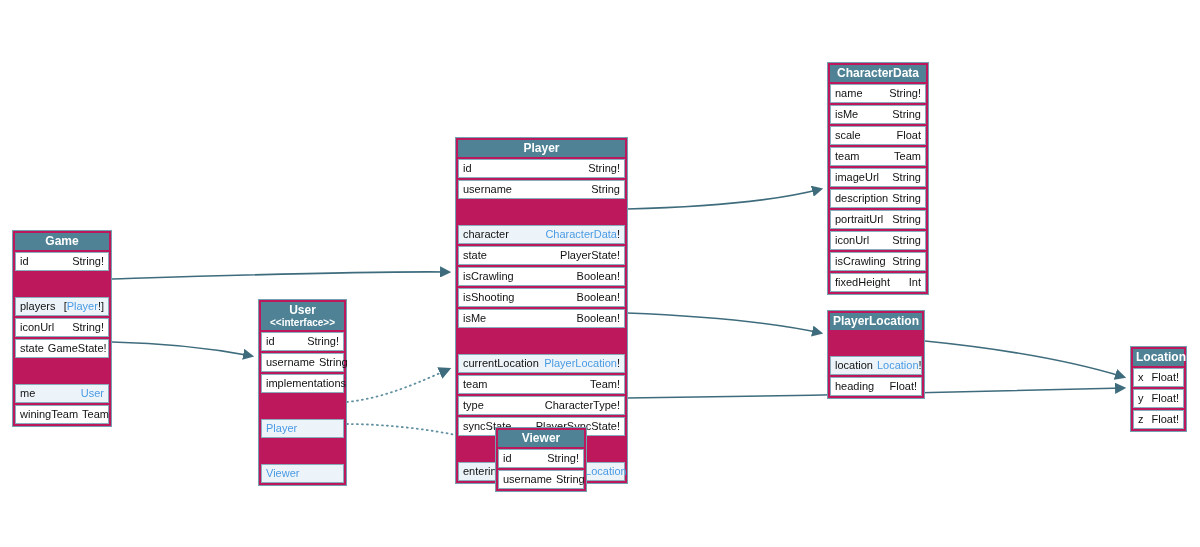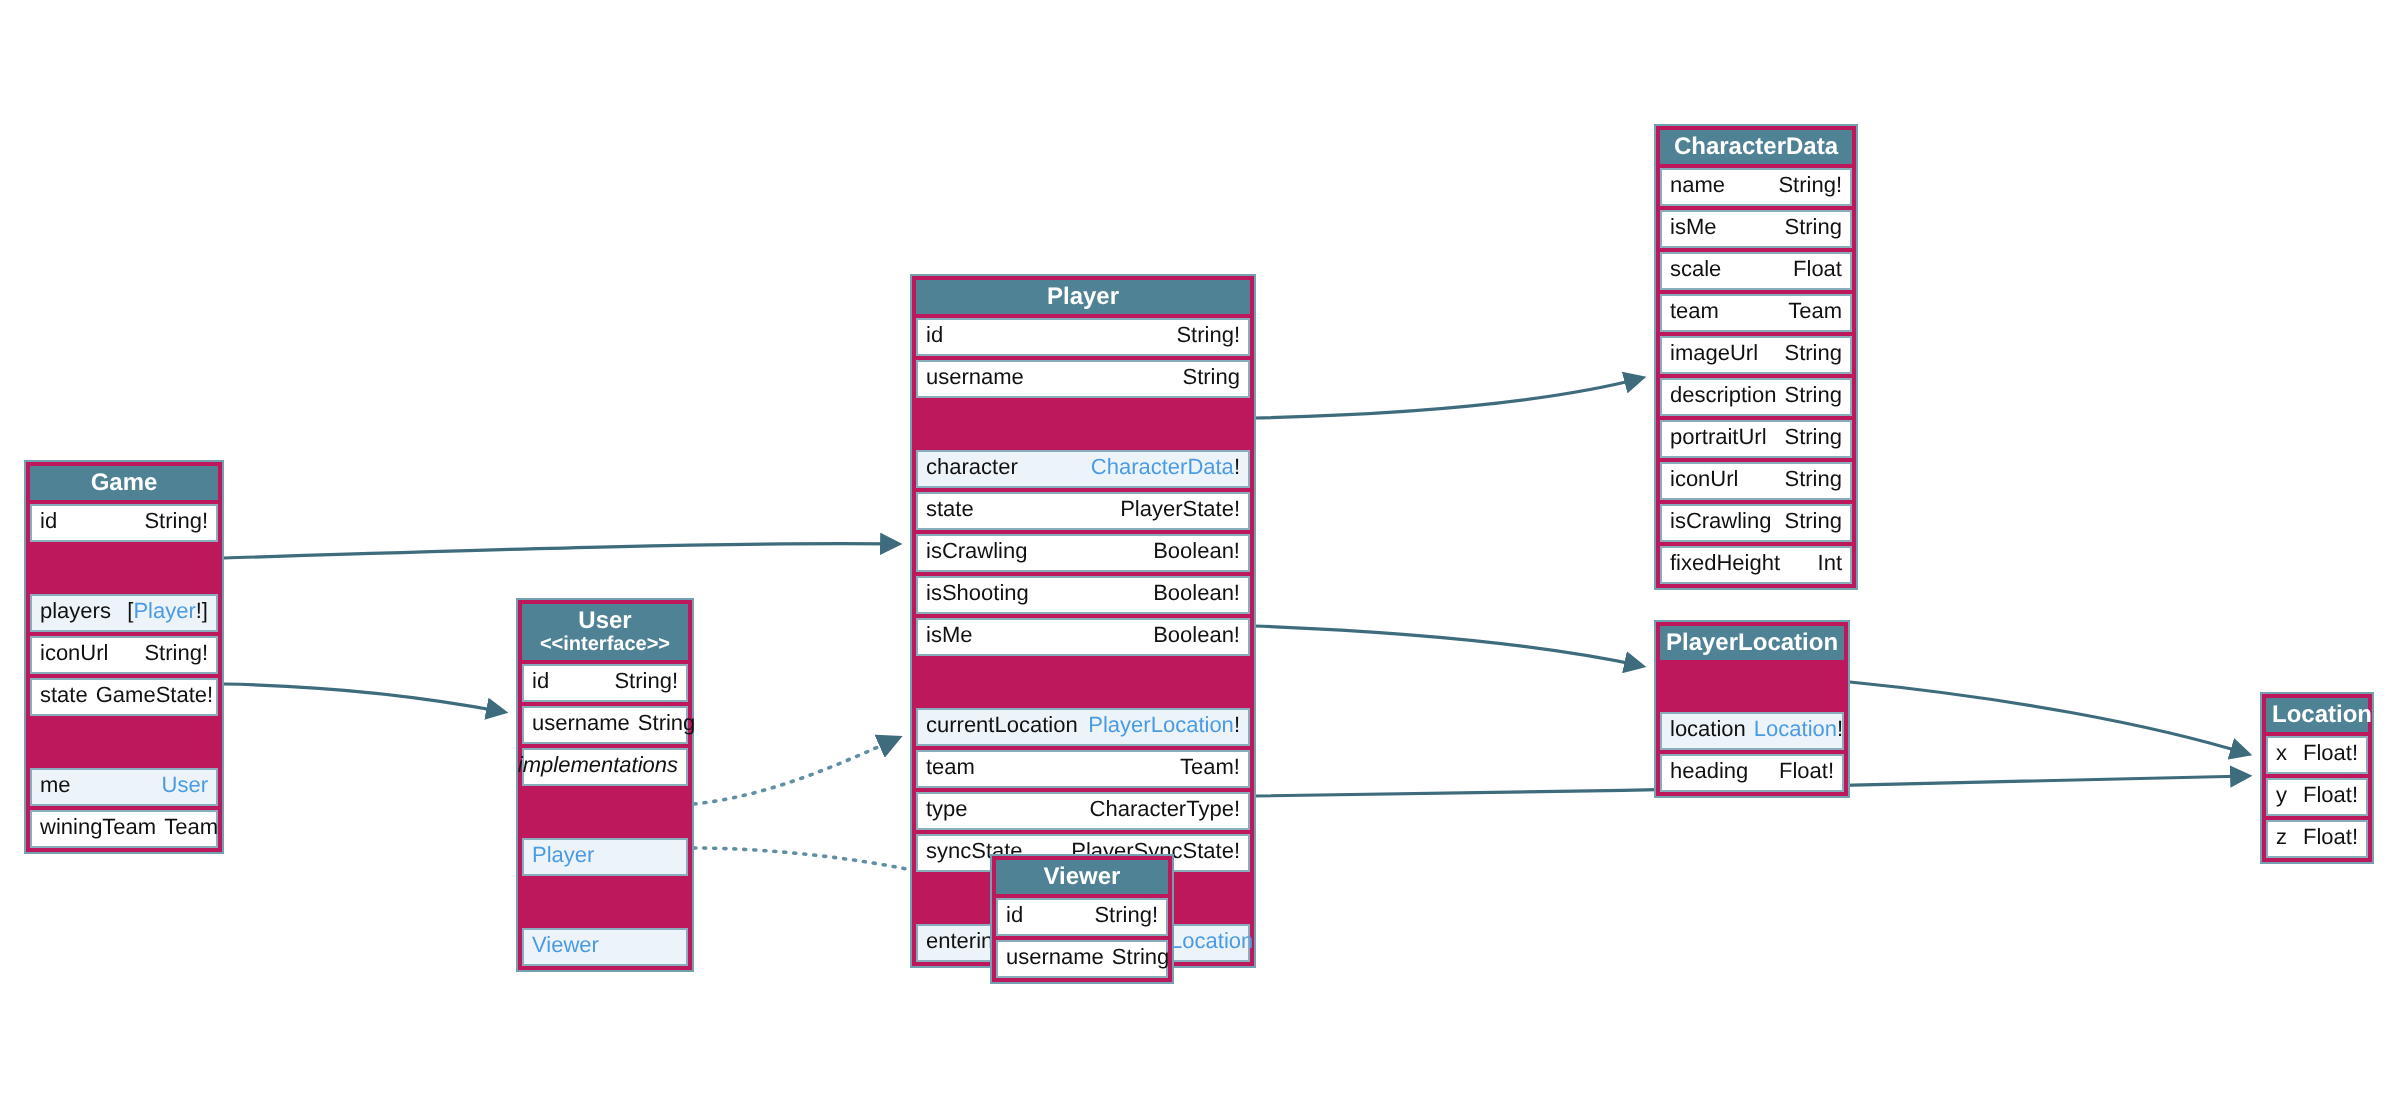--- a/index.html
+++ b/index.html
@@ -77,21 +77,21 @@
     background: #ffffff;
     margin-top: 2px;
     padding: 2px 4px;
     font-size: 11px;
     line-height: 13px;
     white-space: nowrap;
     color: var(--c-text);
     cursor: pointer;
   }
   .row.tint { background: var(--c-tint); margin-top: 26px; }
-  .row.section { justify-content: flex-end; font-style: italic; }
+  .row.section { justify-content: flex-start; }
   .fname { color: var(--c-text); }
   .ftype { color: var(--c-text); text-align: right; }
   .link { color: var(--c-link); }
 </style>
 </head>
 <body>
 
 <div id="canvas">
   <svg id="edges" width="1200" height="547" viewBox="0 0 1200 547">
     <defs>

